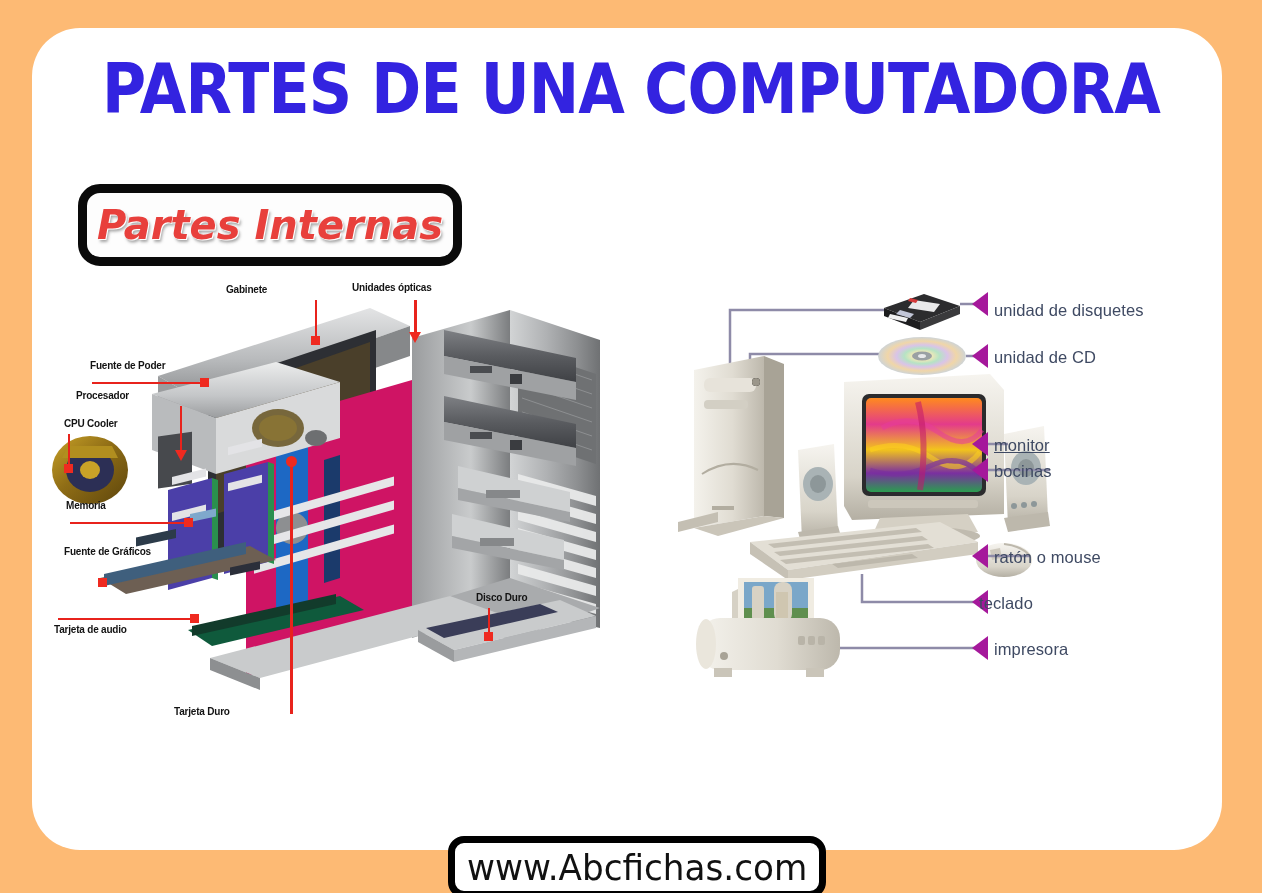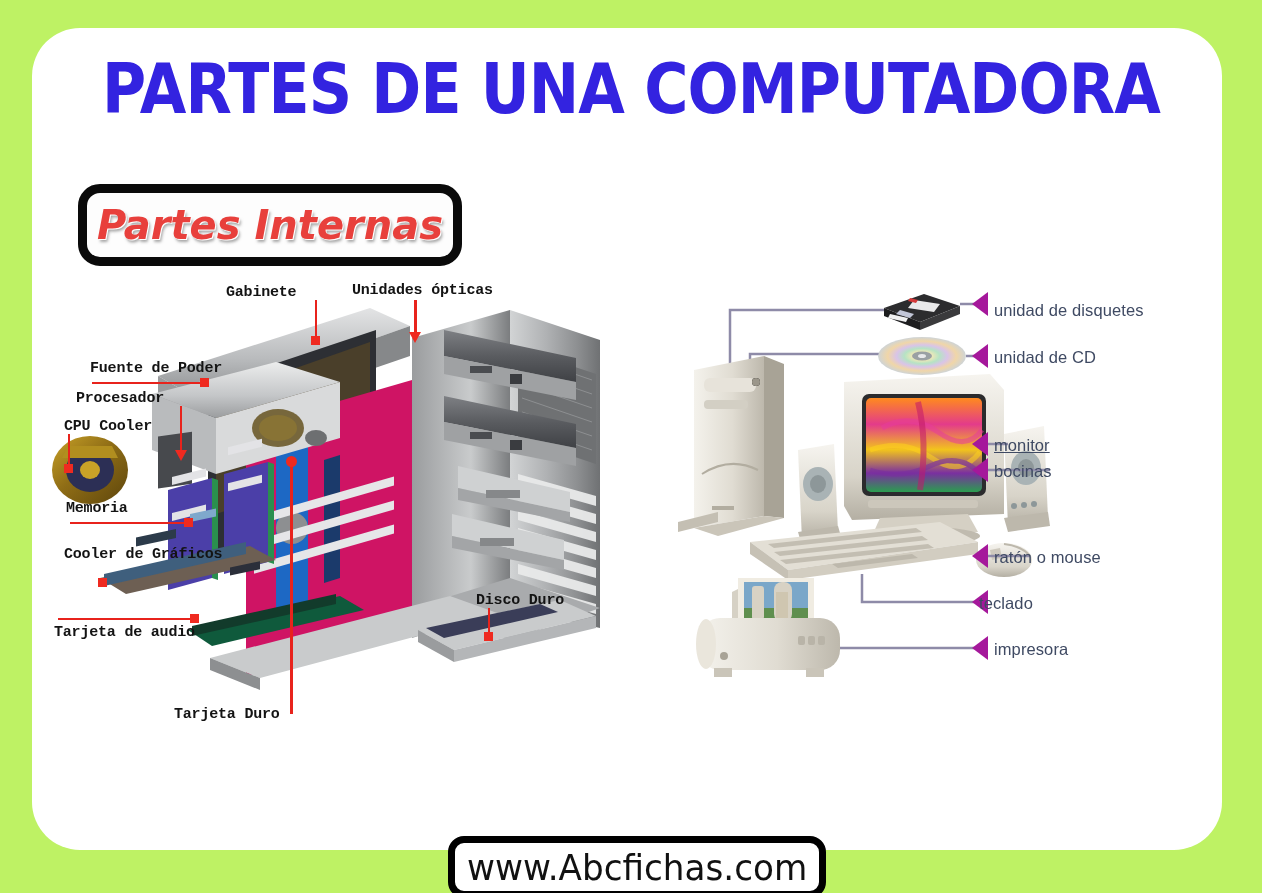--- a/index.html
+++ b/index.html
@@ -7,21 +7,21 @@
   html, body {
     width: 1262px; height: 893px;
     font-family: "Liberation Sans", sans-serif;
     overflow: hidden;
   }
   body { background: #8fc0fb; }
 
   #poster {
     position: relative;
     width: 1262px; height: 893px;
-    background: #bef264;
+    background: #fdba74;
   }
 
   
   #card {
     position: absolute;
     left: 32px; top: 28px;
     width: 1190px; height: 822px;
     background: #ffffff;
     border-radius: 48px;
   }
@@ -81,23 +81,23 @@
     color: #111;
     white-space: nowrap;
     transform: scaleX(0.95);
   }
 
   
   #left-panel { position: absolute; left: 40px; top: 278px; width: 600px; height: 470px; }
 
   .lbl {
     position: absolute;
-    font-family: Liberation Mono, monospace;
+    font-family: Liberation Sans, sans-serif;
     font-weight: bold;
-    font-size: 15px;
+    font-size: 10px;
     color: #131313;
     white-space: nowrap;
     letter-spacing: -.2px;
   }
   .red-line   { position: absolute; background: #e8231c; }
   .red-sq     { position: absolute; width: 9px; height: 9px; background: #ef2a20; }
   .red-arrow  { position: absolute; width: 0; height: 0;
                 border-left: 6px solid transparent; border-right: 6px solid transparent;
                 border-top: 11px solid #ef2a20; }
 
@@ -299,21 +299,21 @@
     <div class="red-arrow" style="left:135px; top:172px;"></div>
 
     <div class="lbl" style="left:24px; top:140px;">CPU Cooler</div>
     <div class="red-line" style="left:28px; top:156px; width:2px; height:32px;"></div>
     <div class="red-sq" style="left:24px; top:186px;"></div>
 
     <div class="lbl" style="left:26px; top:222px;">Memoria</div>
     <div class="red-line" style="left:30px; top:244px; width:118px; height:2px;"></div>
     <div class="red-sq" style="left:144px; top:240px;"></div>
 
-    <div class="lbl" style="left:24px; top:268px;">Cooler de Gráficos</div>
+    <div class="lbl" style="left:24px; top:268px;">Fuente de Gráficos</div>
     <div class="red-sq" style="left:58px; top:300px;"></div>
 
     <div class="lbl" style="left:14px; top:346px;">Tarjeta de audio</div>
     <div class="red-line" style="left:18px; top:340px; width:134px; height:2px;"></div>
     <div class="red-sq" style="left:150px; top:336px;"></div>
 
     <div class="lbl" style="left:436px; top:314px;">Disco Duro</div>
     <div class="red-line" style="left:448px; top:330px; width:2px; height:28px;"></div>
     <div class="red-sq" style="left:444px; top:354px;"></div>
 

